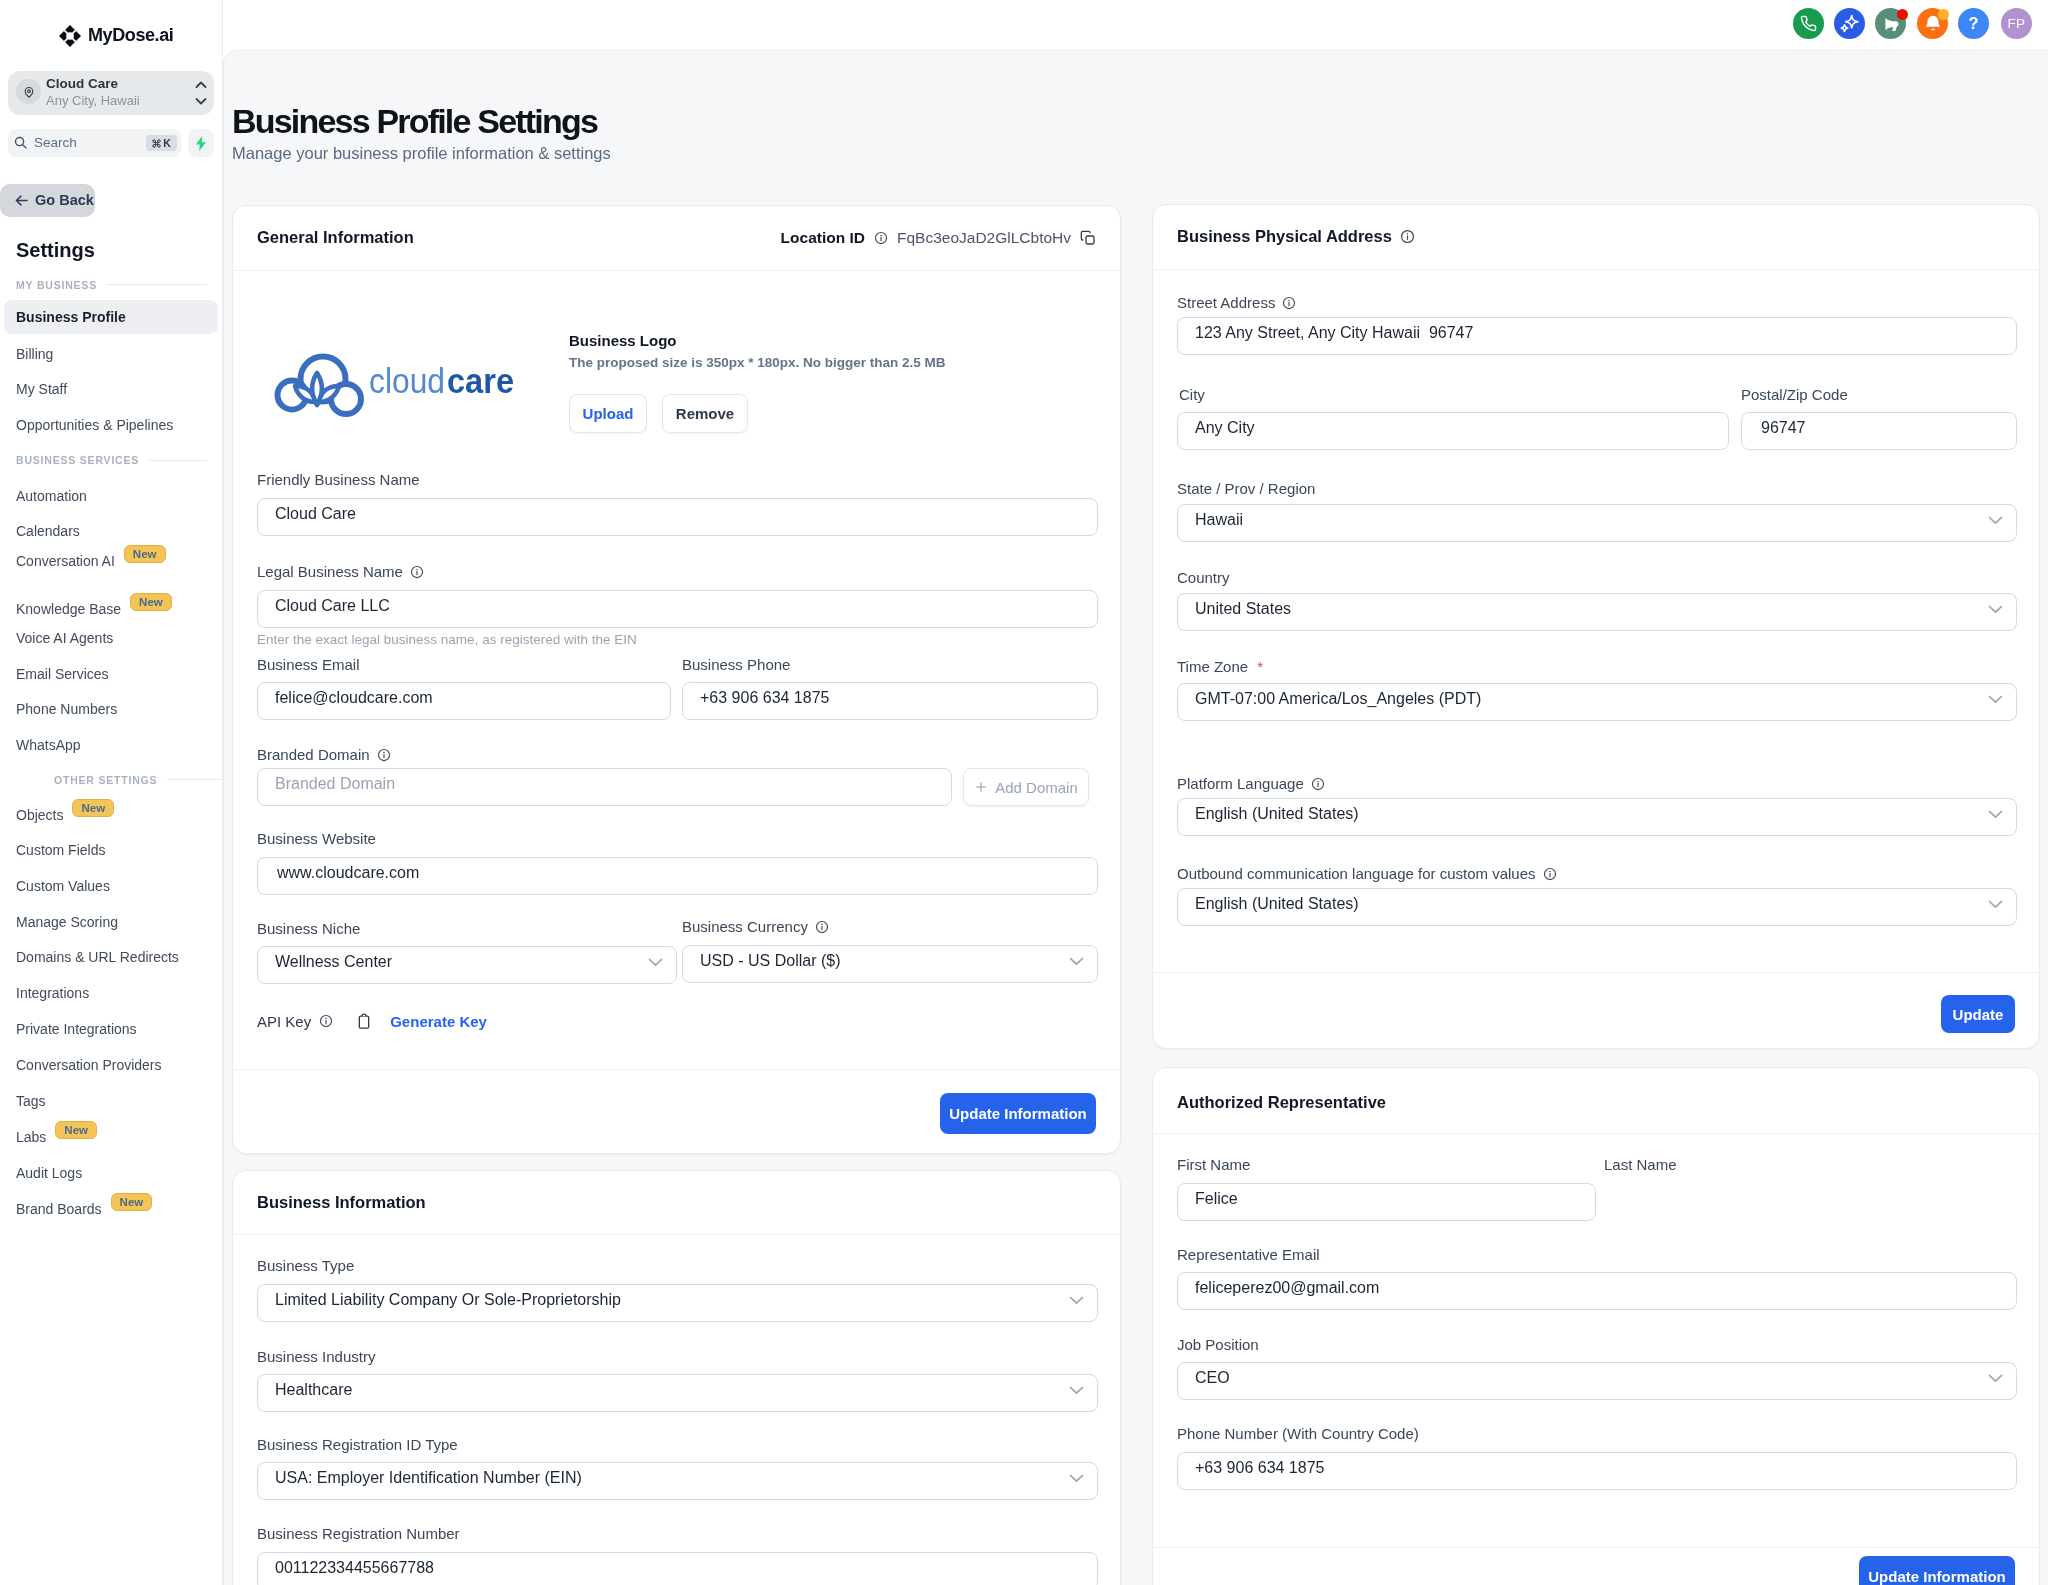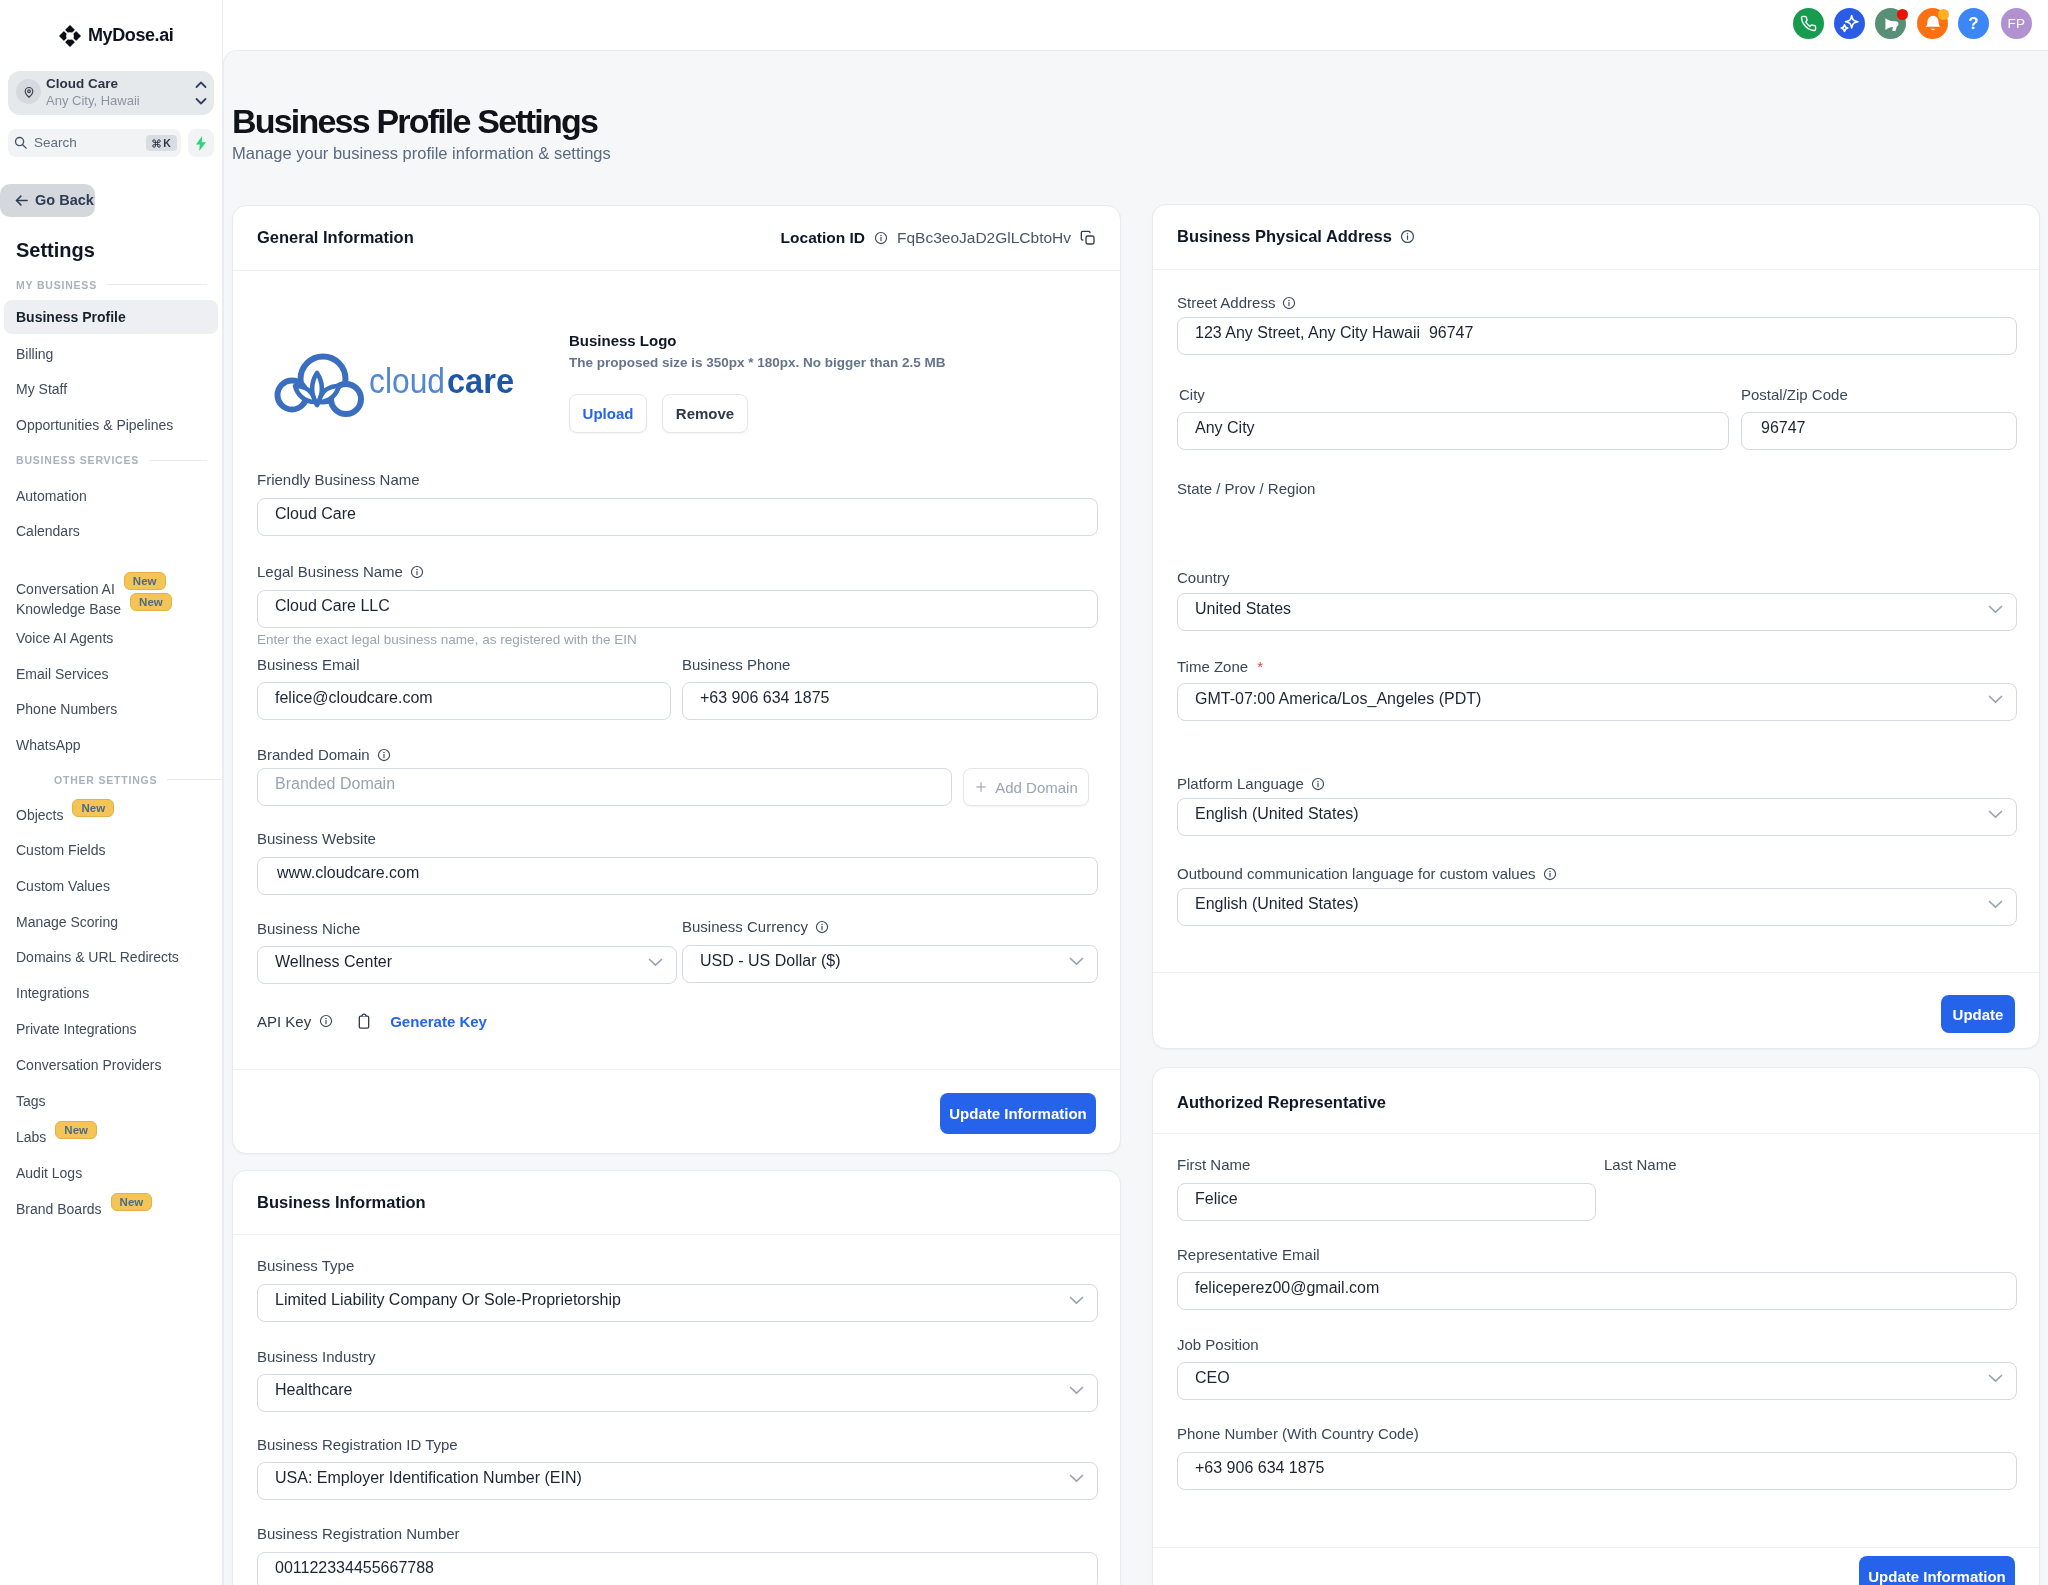--- a/index.html
+++ b/index.html
@@ -82,21 +82,21 @@
 <div class="mi" style="top:300.0px;font-weight:600;color:#17202e;">Business Profile</div>
 <div class="mi" style="top:336.5px;">Billing</div>
 <div class="mi" style="top:372.0px;">My Staff</div>
 <div class="mi" style="top:407.5px;">Opportunities &amp; Pipelines</div>
 <div class="mhead" style="top:453.0px;left:16px;width:191px;">
     <span style="white-space:nowrap;">BUSINESS SERVICES</span>
     <span style="flex:1;height:1px;background:#e8eaee;margin-left:10px;"></span>
   </div>
 <div class="mi" style="top:478.5px;">Automation</div>
 <div class="mi" style="top:514.0px;">Calendars</div>
-<div class="mi" style="top:563px;align-items:flex-end;">Conversation AI<span class="newb">New</span></div>
+<div class="mi" style="top:544px;">Conversation AI<span class="newb">New</span></div>
 <div class="mi" style="top:592px;">Knowledge Base<span class="newb">New</span></div>
 <div class="mi" style="top:620.5px;">Voice AI Agents</div>
 <div class="mi" style="top:656.5px;">Email Services</div>
 <div class="mi" style="top:692.0px;">Phone Numbers</div>
 <div class="mi" style="top:727.5px;">WhatsApp</div>
 <div class="mhead" style="top:772.5px;left:16px;width:191px;margin-left:38px;">
     <span style="white-space:nowrap;">OTHER SETTINGS</span>
     <span style="flex:1;height:1px;background:#e8eaee;margin-left:10px;"></span>
   </div>
 <div class="mi" style="top:797.5px;">Objects<span class="newb">New</span></div>
@@ -263,20 +263,23 @@
         <circle cx="12" cy="12" r="9.5"></circle>
         <line x1="12" y1="11" x2="12" y2="16.5" stroke-linecap="round"></line>
         <circle cx="12" cy="7.6" r="0.6" fill="#3f4a5b" stroke-width="1.6"></circle>
       </svg></div>
 <div class="inp" style="left:24px;top:112px;width:840px;">123 Any Street, Any City Hawaii&nbsp; 96747</div>
 <div class="lbl" style="left:26px;top:181px;">City</div>
 <div class="inp" style="left:24px;top:207px;width:552px;">Any City</div>
 <div class="lbl" style="left:588px;top:181px;">Postal/Zip Code</div>
 <div class="inp" style="left:588px;top:207px;width:276px;padding-left:19px;">96747</div>
 <div class="lbl" style="left:24px;top:275px;">State / Prov / Region</div>
+<div class="inp sel" style="left:24px;top:299px;width:840px;">Hawaii<svg class="chev" width="15" height="9" viewBox="0 0 15 9" fill="none">
+        <path d="M1.5 1.5 L7.5 7.2 L13.5 1.5" stroke="#9aa3b2" stroke-width="1.7" stroke-linecap="round" stroke-linejoin="round"></path>
+      </svg></div>
 <div class="lbl" style="left:24px;top:364px;">Country</div>
 <div class="inp sel" style="left:24px;top:388px;width:840px;">United States<svg class="chev" width="15" height="9" viewBox="0 0 15 9" fill="none">
         <path d="M1.5 1.5 L7.5 7.2 L13.5 1.5" stroke="#9aa3b2" stroke-width="1.7" stroke-linecap="round" stroke-linejoin="round"></path>
       </svg></div>
 <div class="lbl" style="left:24px;top:453px;">Time Zone <span style="color:#e04444;margin-left:2px;">*</span></div>
 <div class="inp sel" style="left:24px;top:478px;width:840px;">GMT-07:00 America/Los_Angeles (PDT)<svg class="chev" width="15" height="9" viewBox="0 0 15 9" fill="none">
         <path d="M1.5 1.5 L7.5 7.2 L13.5 1.5" stroke="#9aa3b2" stroke-width="1.7" stroke-linecap="round" stroke-linejoin="round"></path>
       </svg></div>
 <div class="lbl" style="left:24px;top:570px;">Platform Language <svg width="14" height="14" viewBox="0 0 24 24" fill="none" stroke="#3f4a5b" stroke-width="2">
         <circle cx="12" cy="12" r="9.5"></circle>

